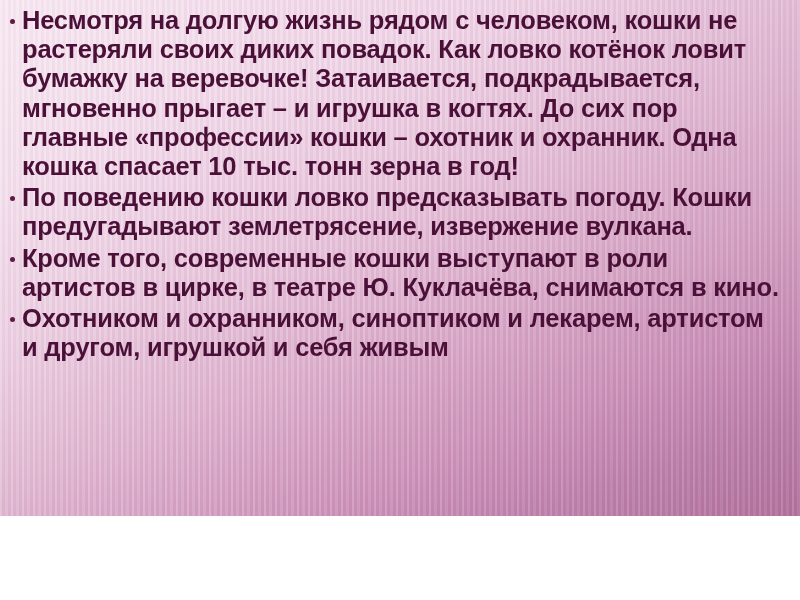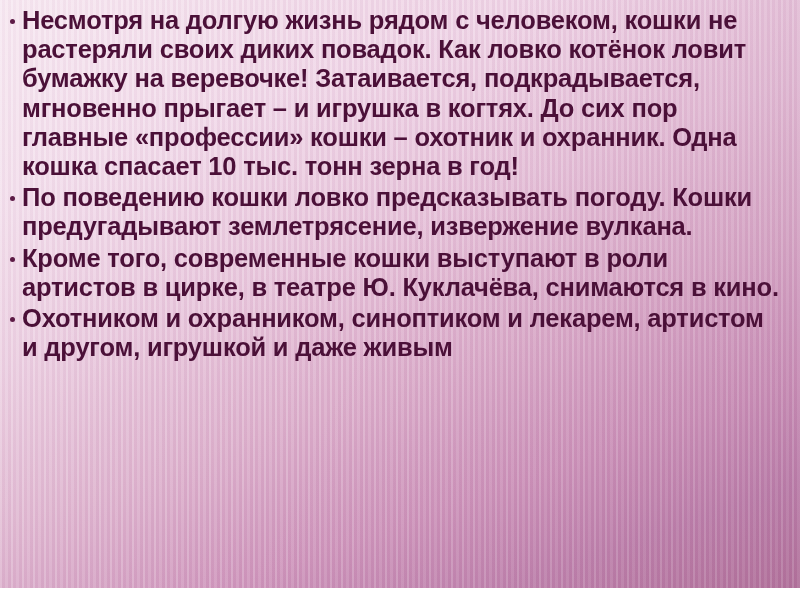--- a/index.html
+++ b/index.html
@@ -8,21 +8,21 @@
   }
   body {
     width: 800px;
     height: 600px;
     overflow: hidden;
     font-family: "Liberation Sans", sans-serif;
   }
   .slide {
     position: relative;
     width: 800px;
-    height: 588px;
+    height: 516px;
     box-sizing: border-box;
     overflow: hidden;
     background:
       linear-gradient(160deg,
         #f3dcea 0%,
         #efd4e6 22%,
         #e7c3da 42%,
         #dcaecb 60%,
         #cf96bc 76%,
         #c084ae 88%,
@@ -111,17 +111,17 @@
       <li>
         <span class="bullet-dot"></span>
         <span class="txt">По поведению кошки ловко предсказывать погоду. Кошки предугадывают землетрясение, извержение вулкана.</span>
       </li>
       <li>
         <span class="bullet-dot"></span>
         <span class="txt">Кроме того, современные кошки выступают в роли артистов в цирке, в театре Ю. Куклачёва, снимаются в кино.</span>
       </li>
       <li>
         <span class="bullet-dot"></span>
-        <span class="txt">Охотником и охранником, синоптиком и лекарем, артистом и другом, игрушкой и даже живым</span>
+        <span class="txt">Охотником и охранником, синоптиком и лекарем, артистом и другом, игрушкой и себя живым</span>
       </li>
     </ul>
   </div>
 </div>
 
 </body></html>

